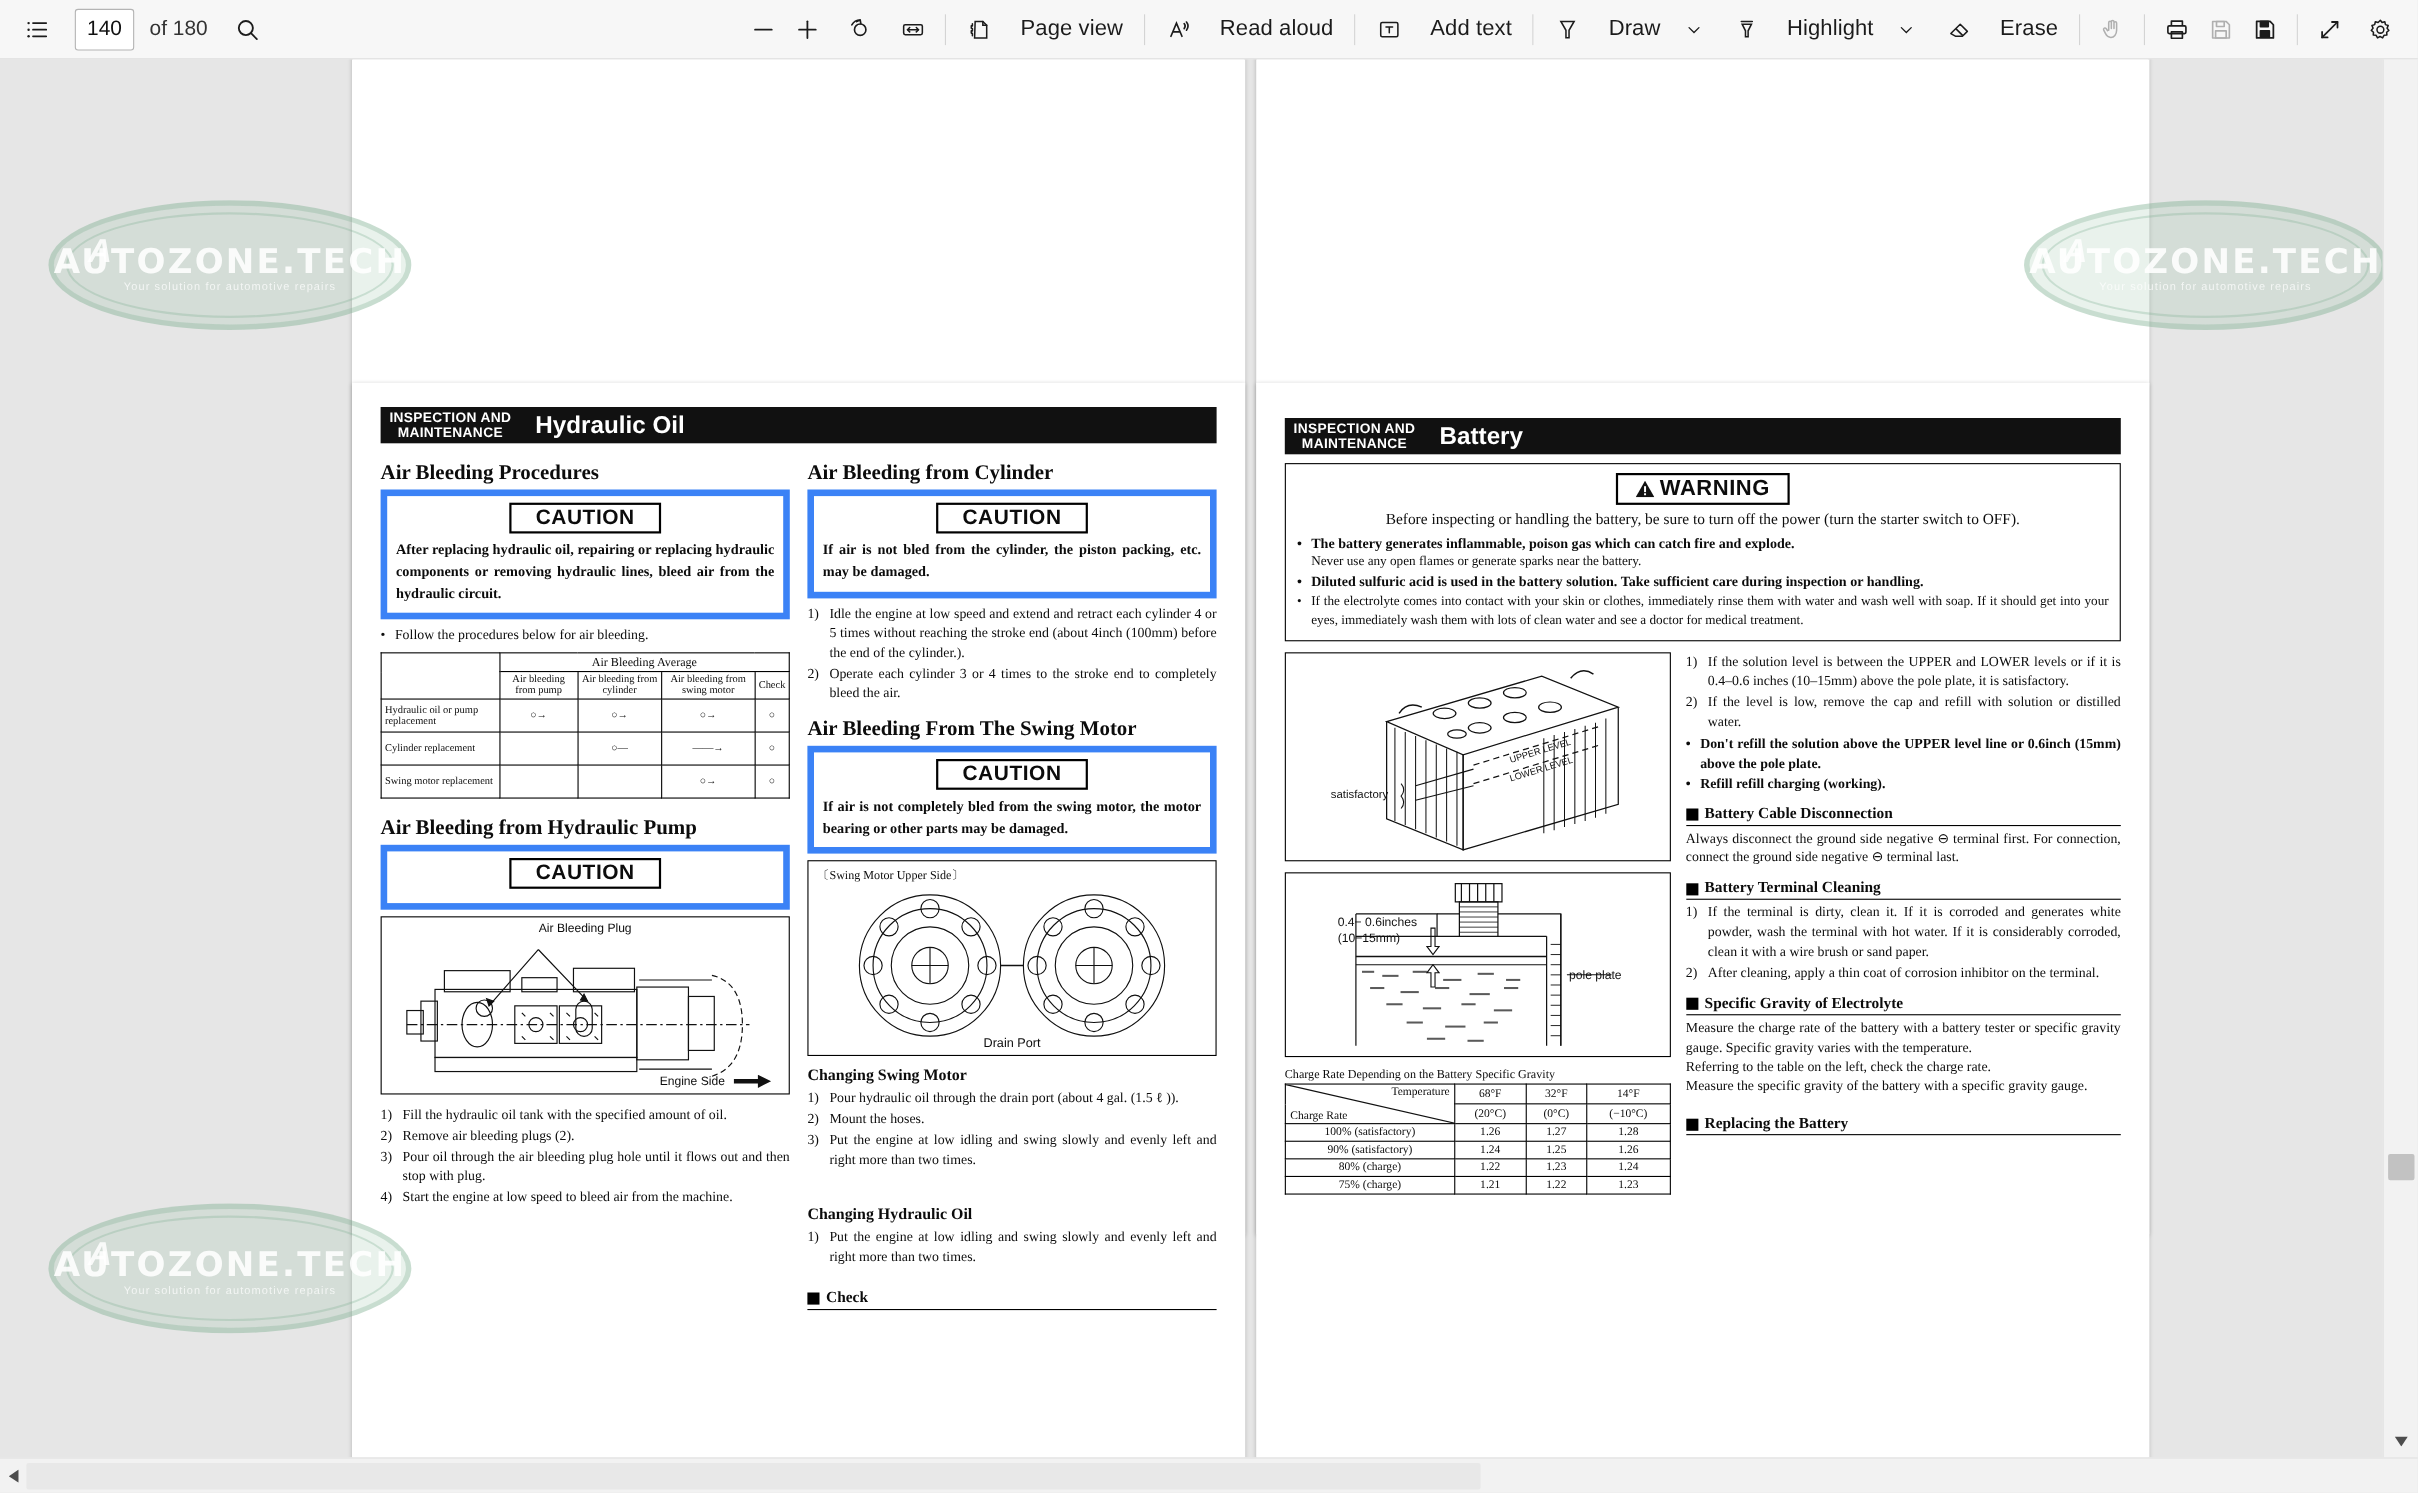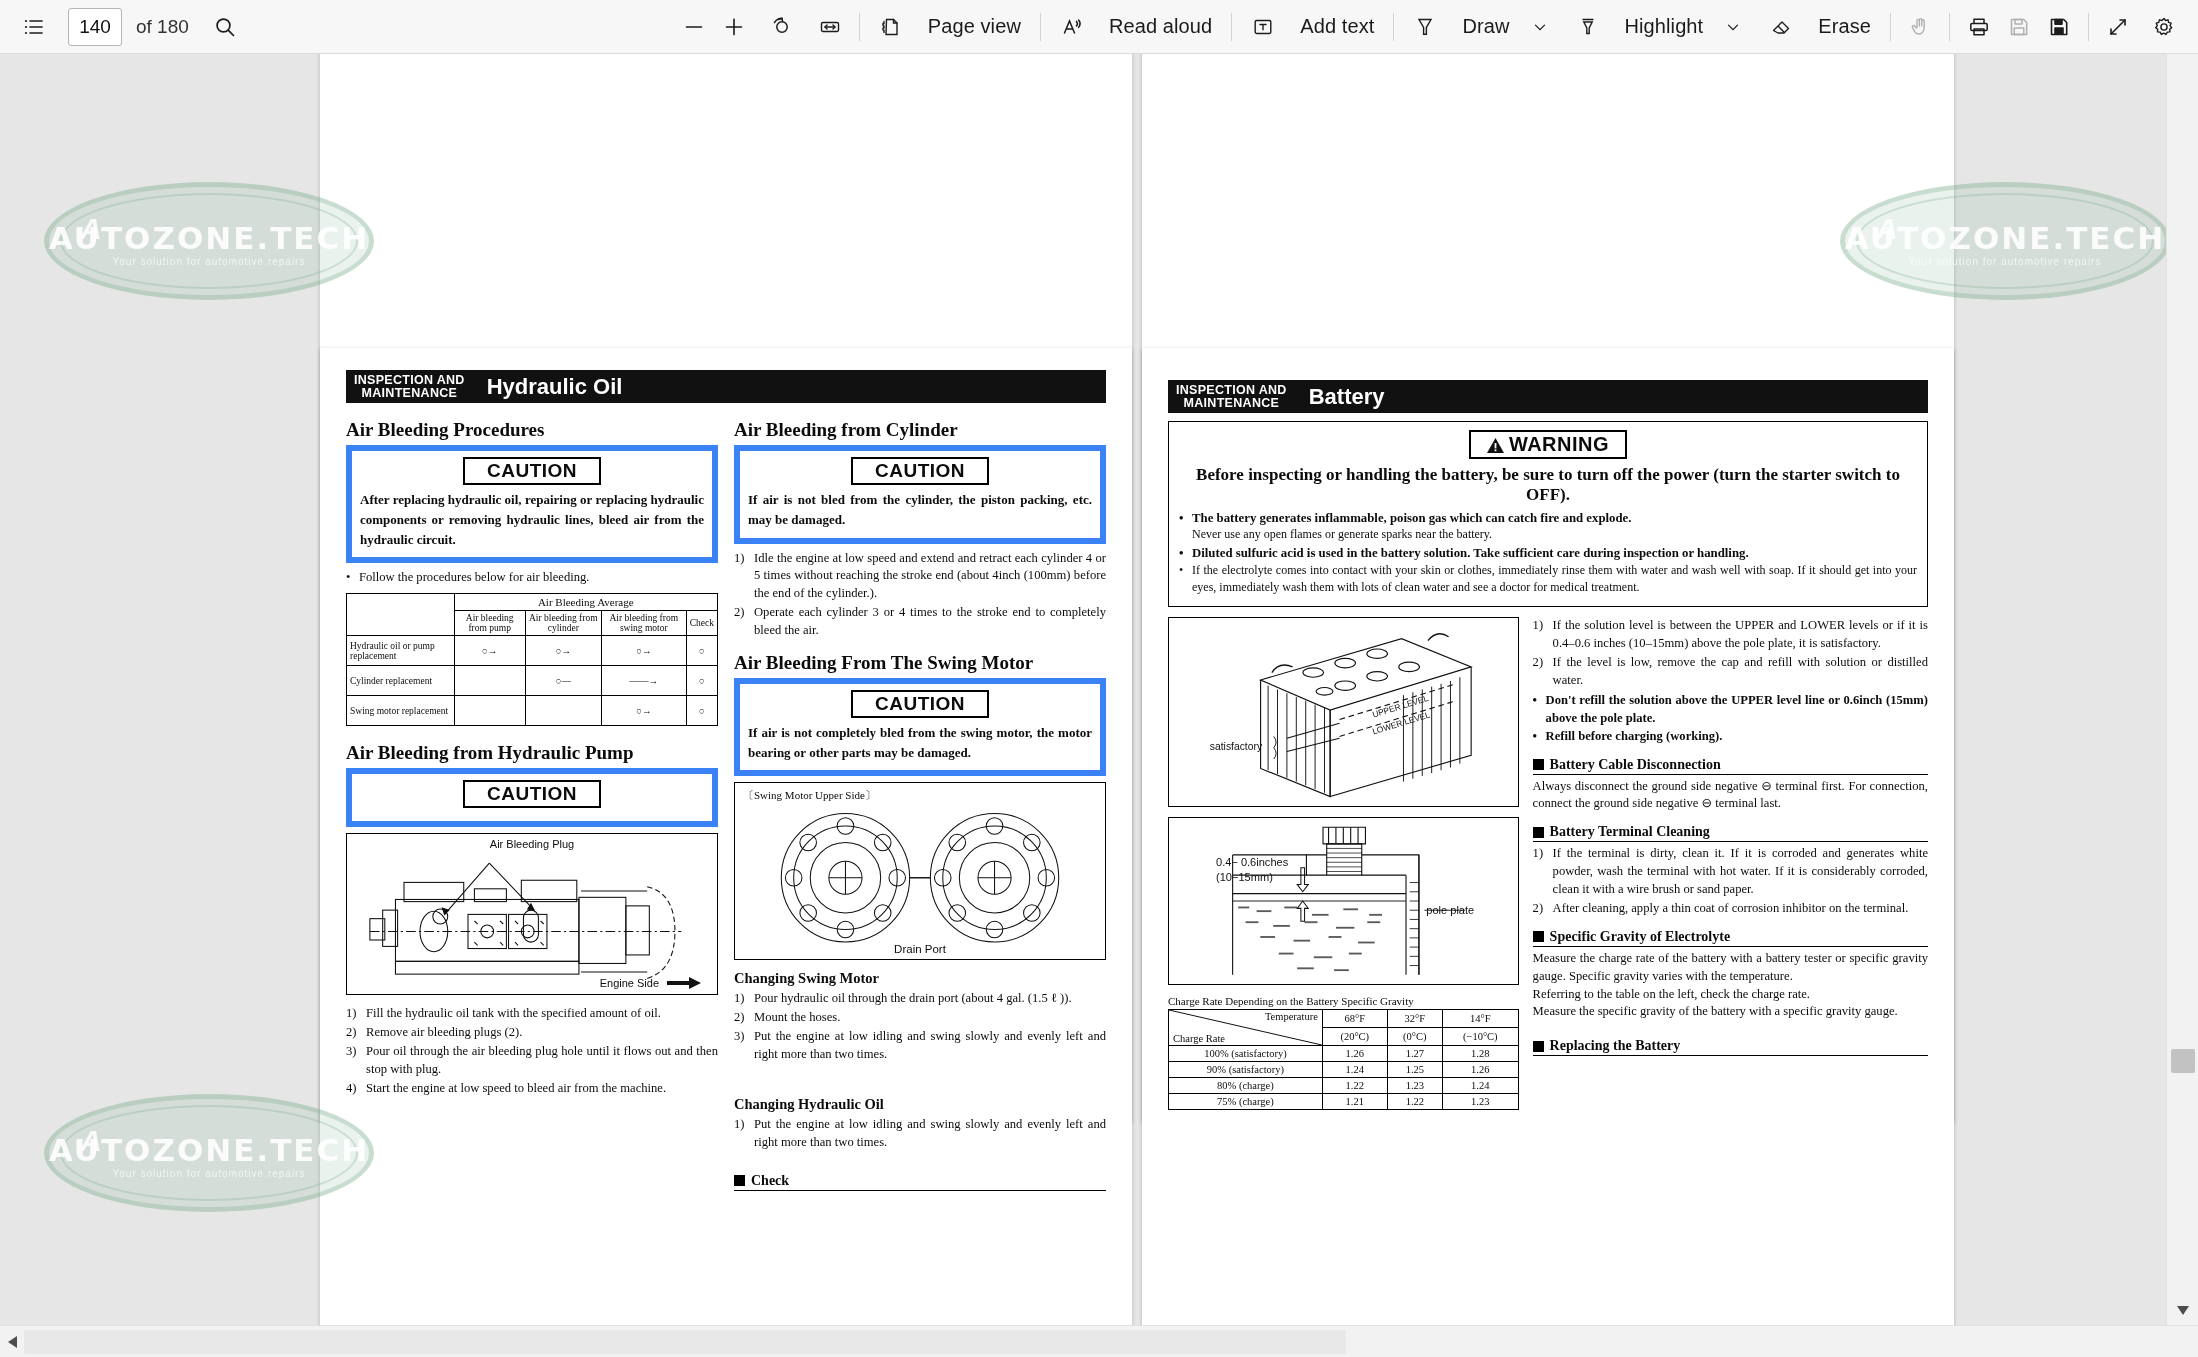--- a/index.html
+++ b/index.html
@@ -789,21 +789,21 @@
         <div class="warnbox">
           <div style="text-align:center;margin-bottom:6px">
             <span class="warnttl">
               <svg width="17" height="15" viewBox="0 0 17 15" style="vertical-align:-2px;margin-right:5px">
                 <path d="M8.5 0 L17 15 H0 Z" fill="#111"></path>
                   <rect x="7.6" y="5" width="1.8" height="5.4" fill="#fff"></rect>
                   <rect x="7.6" y="11.4" width="1.8" height="1.8" fill="#fff"></rect>
               </svg><span>WARNING</span>
             </span>
           </div>
-          <div style="font-size:17px;font-weight:bold;text-align:center;margin-bottom:4px">Before inspecting or handling the battery, be sure to turn off the power (turn the starter switch to OFF).</div>
+          <div style="font-size:14px;font-weight:normal;text-align:center;margin-bottom:4px">Before inspecting or handling the battery, be sure to turn off the power (turn the starter switch to OFF).</div>
           <div class="bul" style="font-weight:bold;font-size:12.8px">
             <span class="n">•</span>
               <span>The battery generates inflammable, poison gas which can catch fire and explode.</span>
           </div>
           <div style="font-size:12px;padding-left:13px;margin-bottom:2px">Never use any open flames or generate sparks near the battery.</div>
           <div class="bul" style="font-weight:bold;font-size:12.8px">
             <span class="n">•</span>
               <span>Diluted sulfuric acid is used in the battery solution. Take sufficient care during inspection or handling.</span>
           </div>
           <div class="bul" style="font-size:12px;text-align:justify">
@@ -967,21 +967,21 @@
                   <span class="n">2)</span>
                   <span class="t">If the level is low, remove the cap and refill with solution or distilled water.</span>
                 </div>
             </div>
             <div class="bul" style="font-weight:bold;margin-top:2px">
               <span class="n">•</span>
                 <span style="flex:1;text-align:justify">Don't refill the solution above the UPPER level line or 0.6inch (15mm) above the pole plate.</span>
             </div>
             <div class="bul" style="font-weight:bold">
               <span class="n">•</span>
-                <span style="flex:1">Refill before charging (working).</span>
+                <span style="flex:1">Refill refill charging (working).</span>
             </div>
 
             <div class="sqhead" style="border-top:none">
               <span class="sq"></span>
               <span>Battery Cable Disconnection</span>
             </div>
             <div class="body">Always disconnect the ground side negative ⊖ terminal first. For connection, connect the ground side negative ⊖ terminal last.</div>
 
             <div class="sqhead" style="border-top:none">
               <span class="sq"></span>

